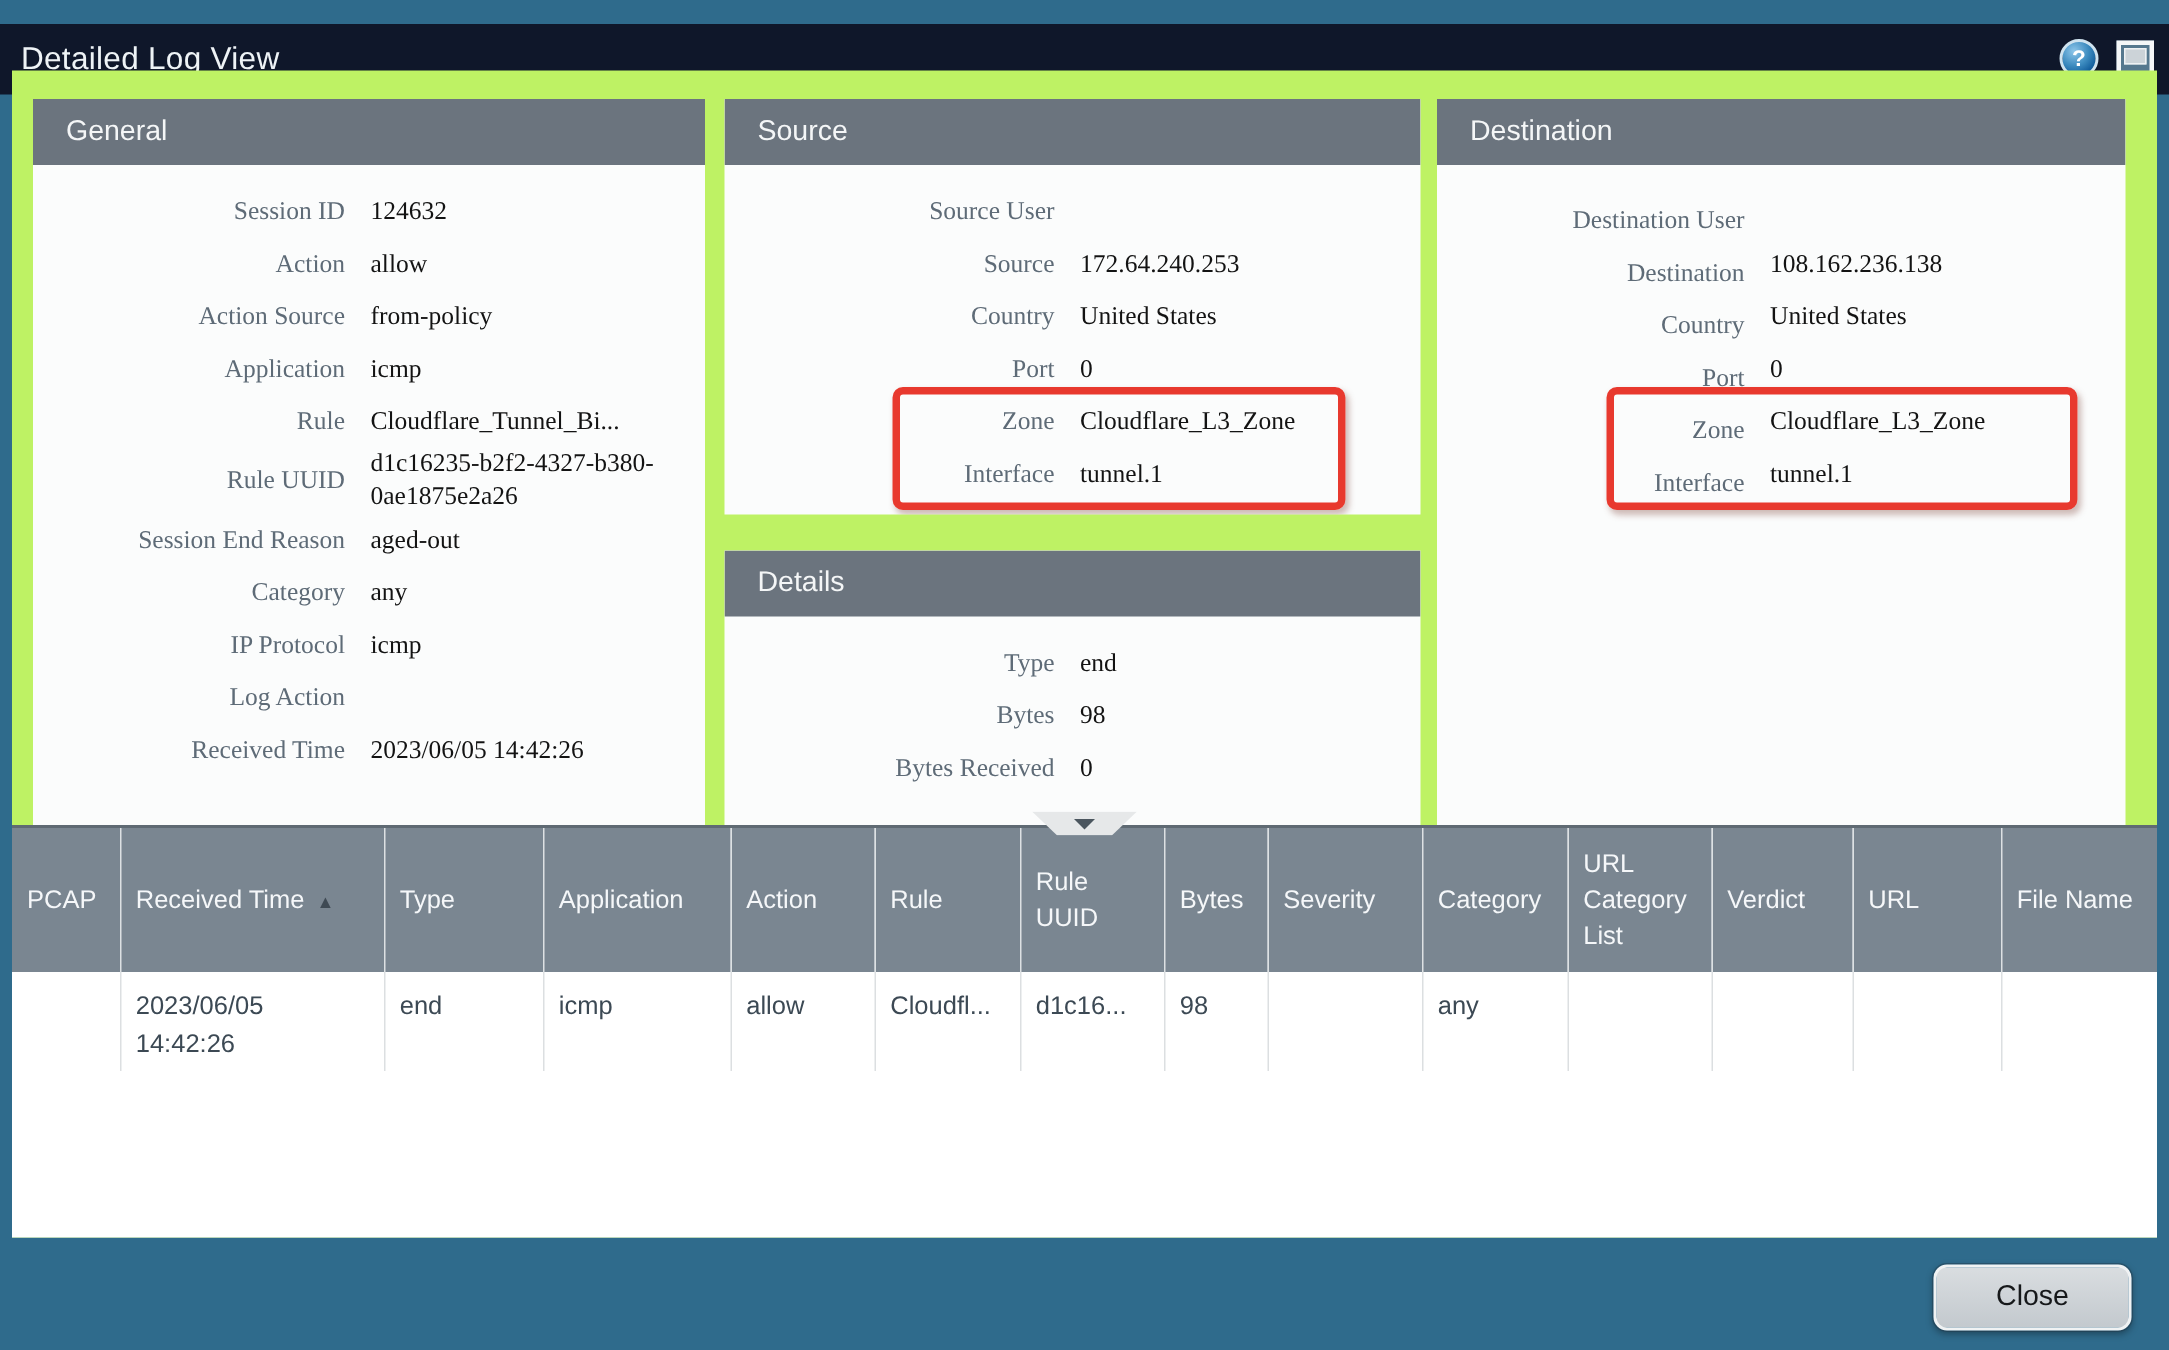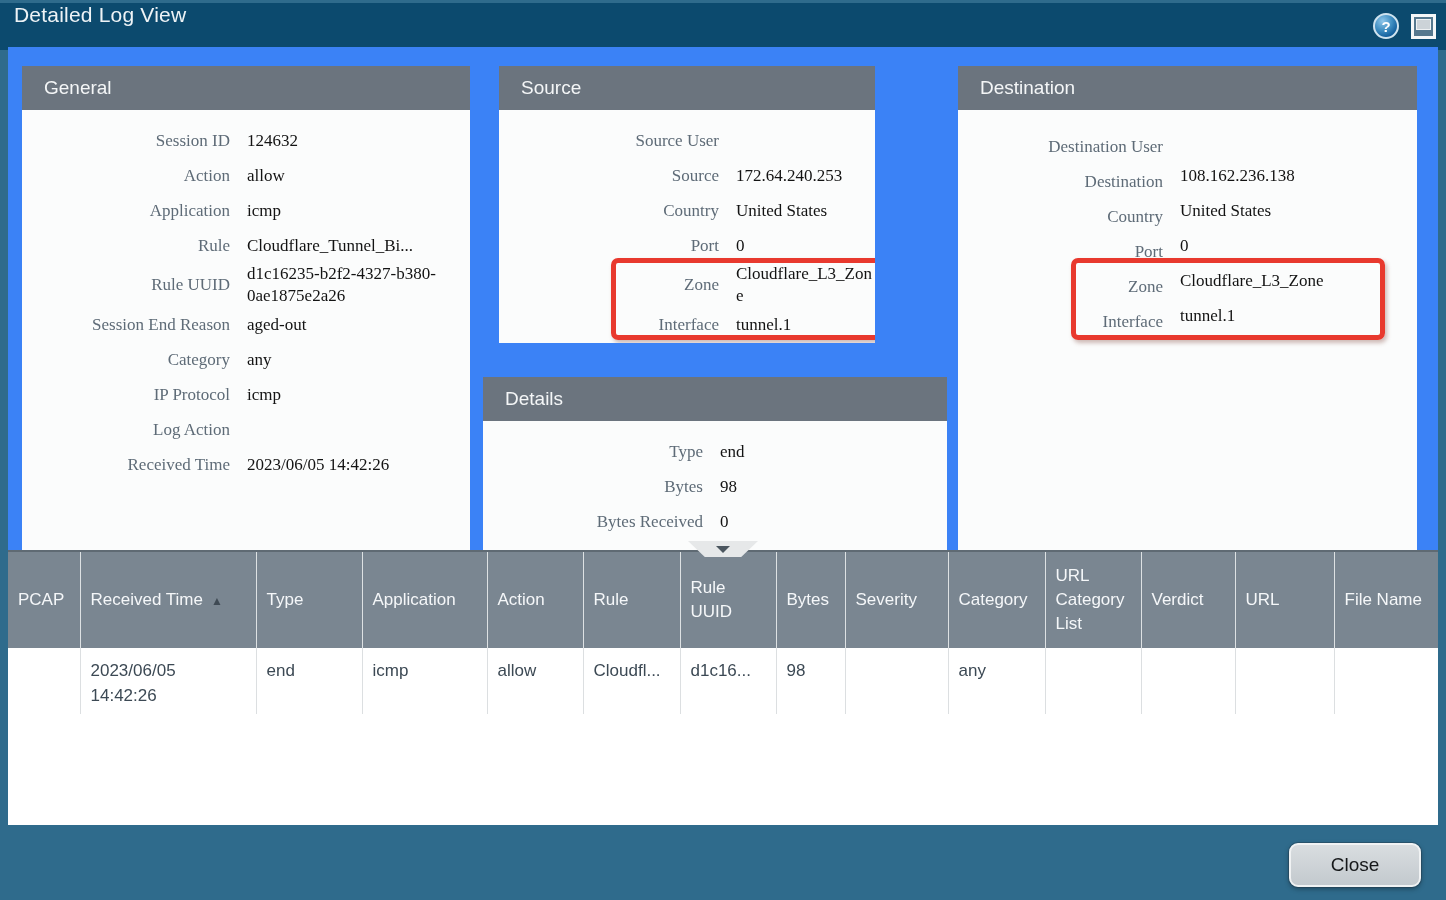--- a/index.html
+++ b/index.html
@@ -3,50 +3,50 @@
 <meta charset="utf-8">
 <style>
   html,body{margin:0;padding:0;}
   body{
     width:1446px;height:900px;overflow:hidden;position:relative;
     background:#2f6b8c;
     font-family:"Liberation Sans","DejaVu Sans",sans-serif;
     -webkit-font-smoothing:antialiased;
   }
   
-  .titlebar{position:absolute;top:3px;left:0;width:1446px;height:47px;background:#0c4a6e;display:flex;align-items:flex-start;}
+  .titlebar{position:absolute;top:16px;left:0;width:1446px;height:47px;background:#0f172a;display:flex;align-items:center;}
   .title{color:#eef3f6;font-size:21px;padding-left:14px;letter-spacing:.2px;}
   .titlebar-icons{position:absolute;right:10px;top:10px;display:flex;align-items:center;gap:12px;}
   .help-icon{
     width:26px;height:26px;border-radius:50%;
     background:radial-gradient(circle at 35% 28%, #8ec6ea 0%, #3d8cc0 45%, #135f9d 75%, #0b4c82 100%);
     border:2px solid #cfe3ef;box-sizing:border-box;
     color:#fff;font-size:15px;font-weight:bold;display:flex;align-items:center;justify-content:center;
     cursor:pointer;
   }
   .window-icon{
     width:25px;height:25px;border:3px solid #f5f7f8;box-sizing:border-box;background:#56788e;
     display:flex;align-items:center;justify-content:center;cursor:pointer;
   }
   .window-icon .inner-rect{width:13px;height:9px;background:#ccd3d8;border:1px solid #eef1f3;margin-top:-3px;}
   
-  .content{position:absolute;left:8px;top:47px;width:1430px;height:778px;background:#3b82f6;}
+  .content{position:absolute;left:8px;top:47px;width:1430px;height:778px;background:#bef264;}
   .panel{position:absolute;overflow:hidden;background:#fbfcfc;}
   .panel-header{height:44px;background:#6b747e;color:#f4f6f7;font-size:19px;display:flex;align-items:center;padding-left:22px;box-sizing:border-box;}
   .panel-body{padding-top:13px;position:relative;font-family:Liberation Serif, serif;}
   .field-row{display:flex;min-height:35px;align-items:center;font-size:17px;line-height:22px;}
   .field-label{color:#5e6b77;text-align:right;flex:none;}
   .field-value{color:#131313;padding-left:17px;flex:1;word-wrap:break-word;min-width:0;}
   .general .field-label{width:208px;}
   .general .field-value{max-width:218px;}
   .source .field-label,.details .field-label{width:204px;padding-left:16px;}
   .destination .field-label{width:205px;margin-top:12px;}
   .panel-general{left:14px;top:19px;width:448px;height:484px;}
-  .panel-source{left:475px;top:19px;width:376px;height:277px;margin-left:16px;}
-  .panel-details{left:475px;top:330px;width:464px;height:218px;}
+  .panel-source{left:475px;top:19px;width:464px;height:277px;}
+  .panel-details{left:475px;top:320px;width:464px;height:218px;}
   .panel-destination{left:950px;top:19px;width:459px;height:484px;}
   .highlight-box{
     position:absolute;border:5px solid #e8392e;border-radius:7px;box-sizing:border-box;
     pointer-events:none;box-shadow:2px 3px 4px rgba(120,60,50,.35);
   }
   .panel-source .highlight-box{left:112px;top:192px;width:302px;height:82px;}
   .panel-destination .highlight-box{left:113px;top:192px;width:314px;height:82px;}
   
   .logtable{position:absolute;left:8px;top:550px;width:1430px;height:275px;background:#ffffff;border-top:2px solid #5f6a73;box-sizing:border-box;}
   .logtable table{border-collapse:collapse;table-layout:fixed;width:1430px;}
@@ -101,20 +101,24 @@
     <div class="panel panel-general general">
       <div class="panel-header">General</div>
       <div class="panel-body">
         <div class="field-row">
             <span class="field-label">Session ID</span>
             <span class="field-value">124632</span>
           </div>
         <div class="field-row">
             <span class="field-label">Action</span>
             <span class="field-value">allow</span>
+          </div>
+        <div class="field-row">
+            <span class="field-label">Action Source</span>
+            <span class="field-value">from-policy</span>
           </div>
         <div class="field-row">
             <span class="field-label">Application</span>
             <span class="field-value">icmp</span>
           </div>
         <div class="field-row">
             <span class="field-label">Rule</span>
             <span class="field-value">Cloudflare_Tunnel_Bi...</span>
           </div>
         <div class="field-row">

